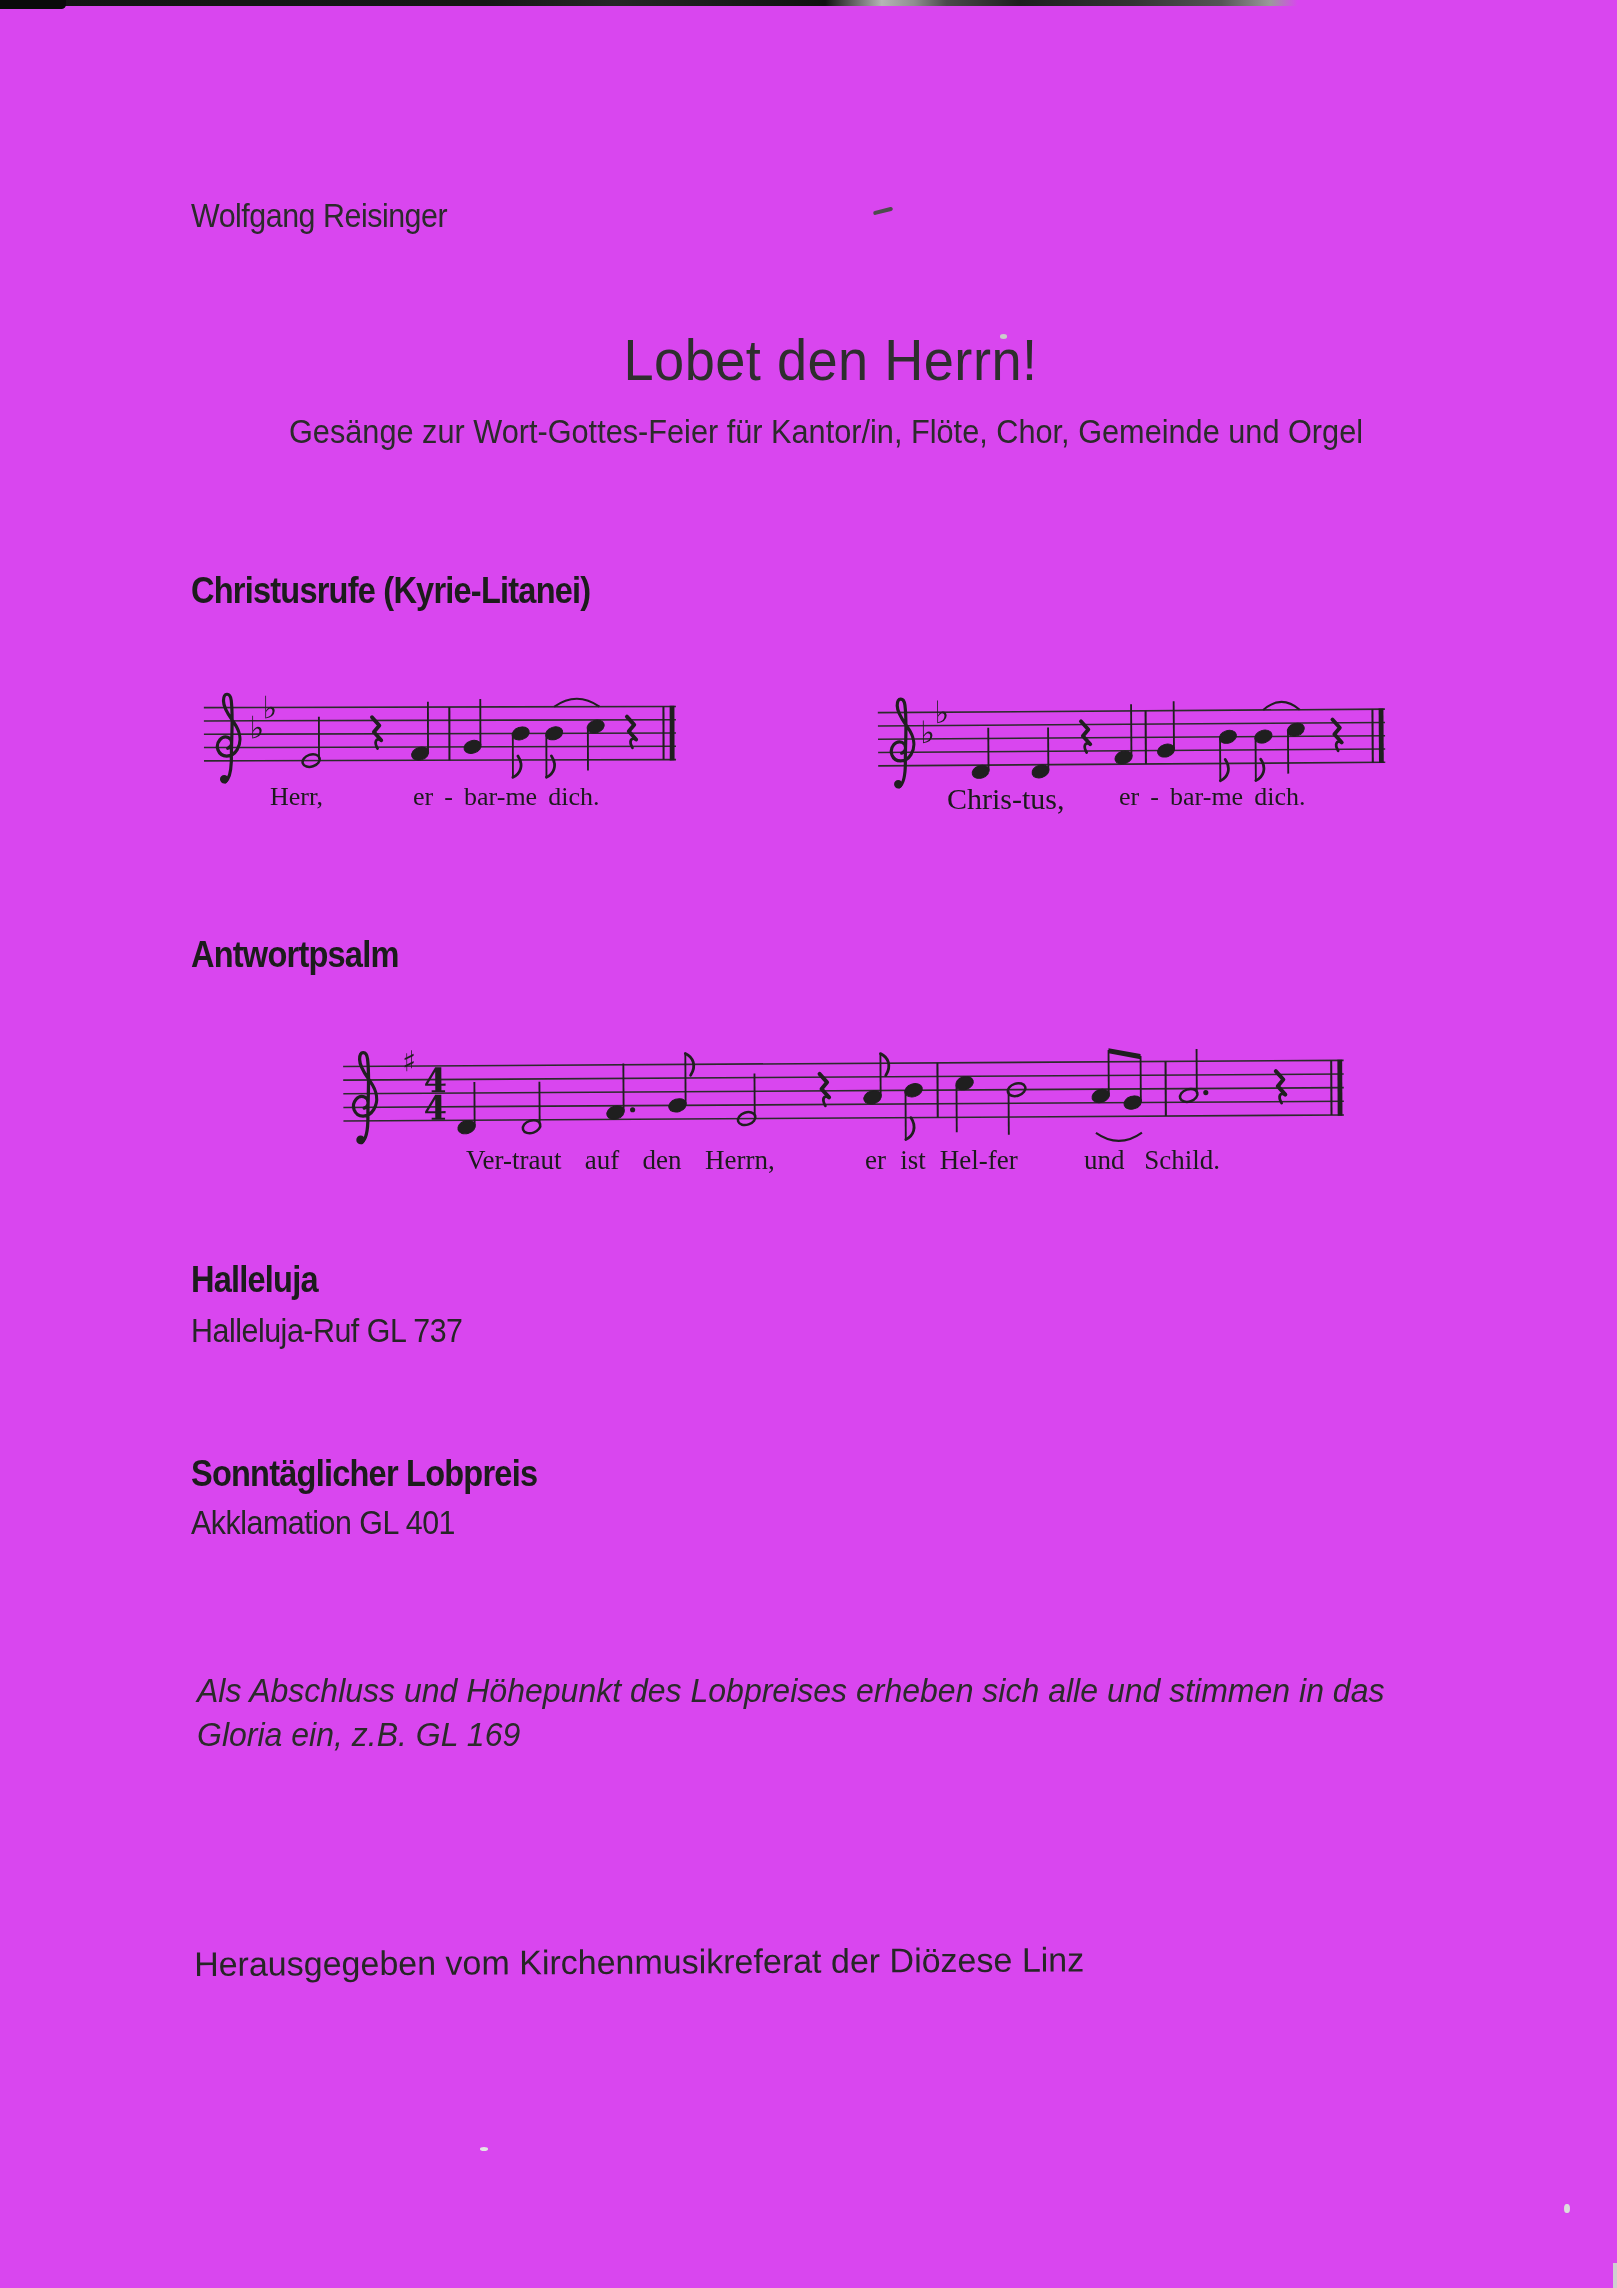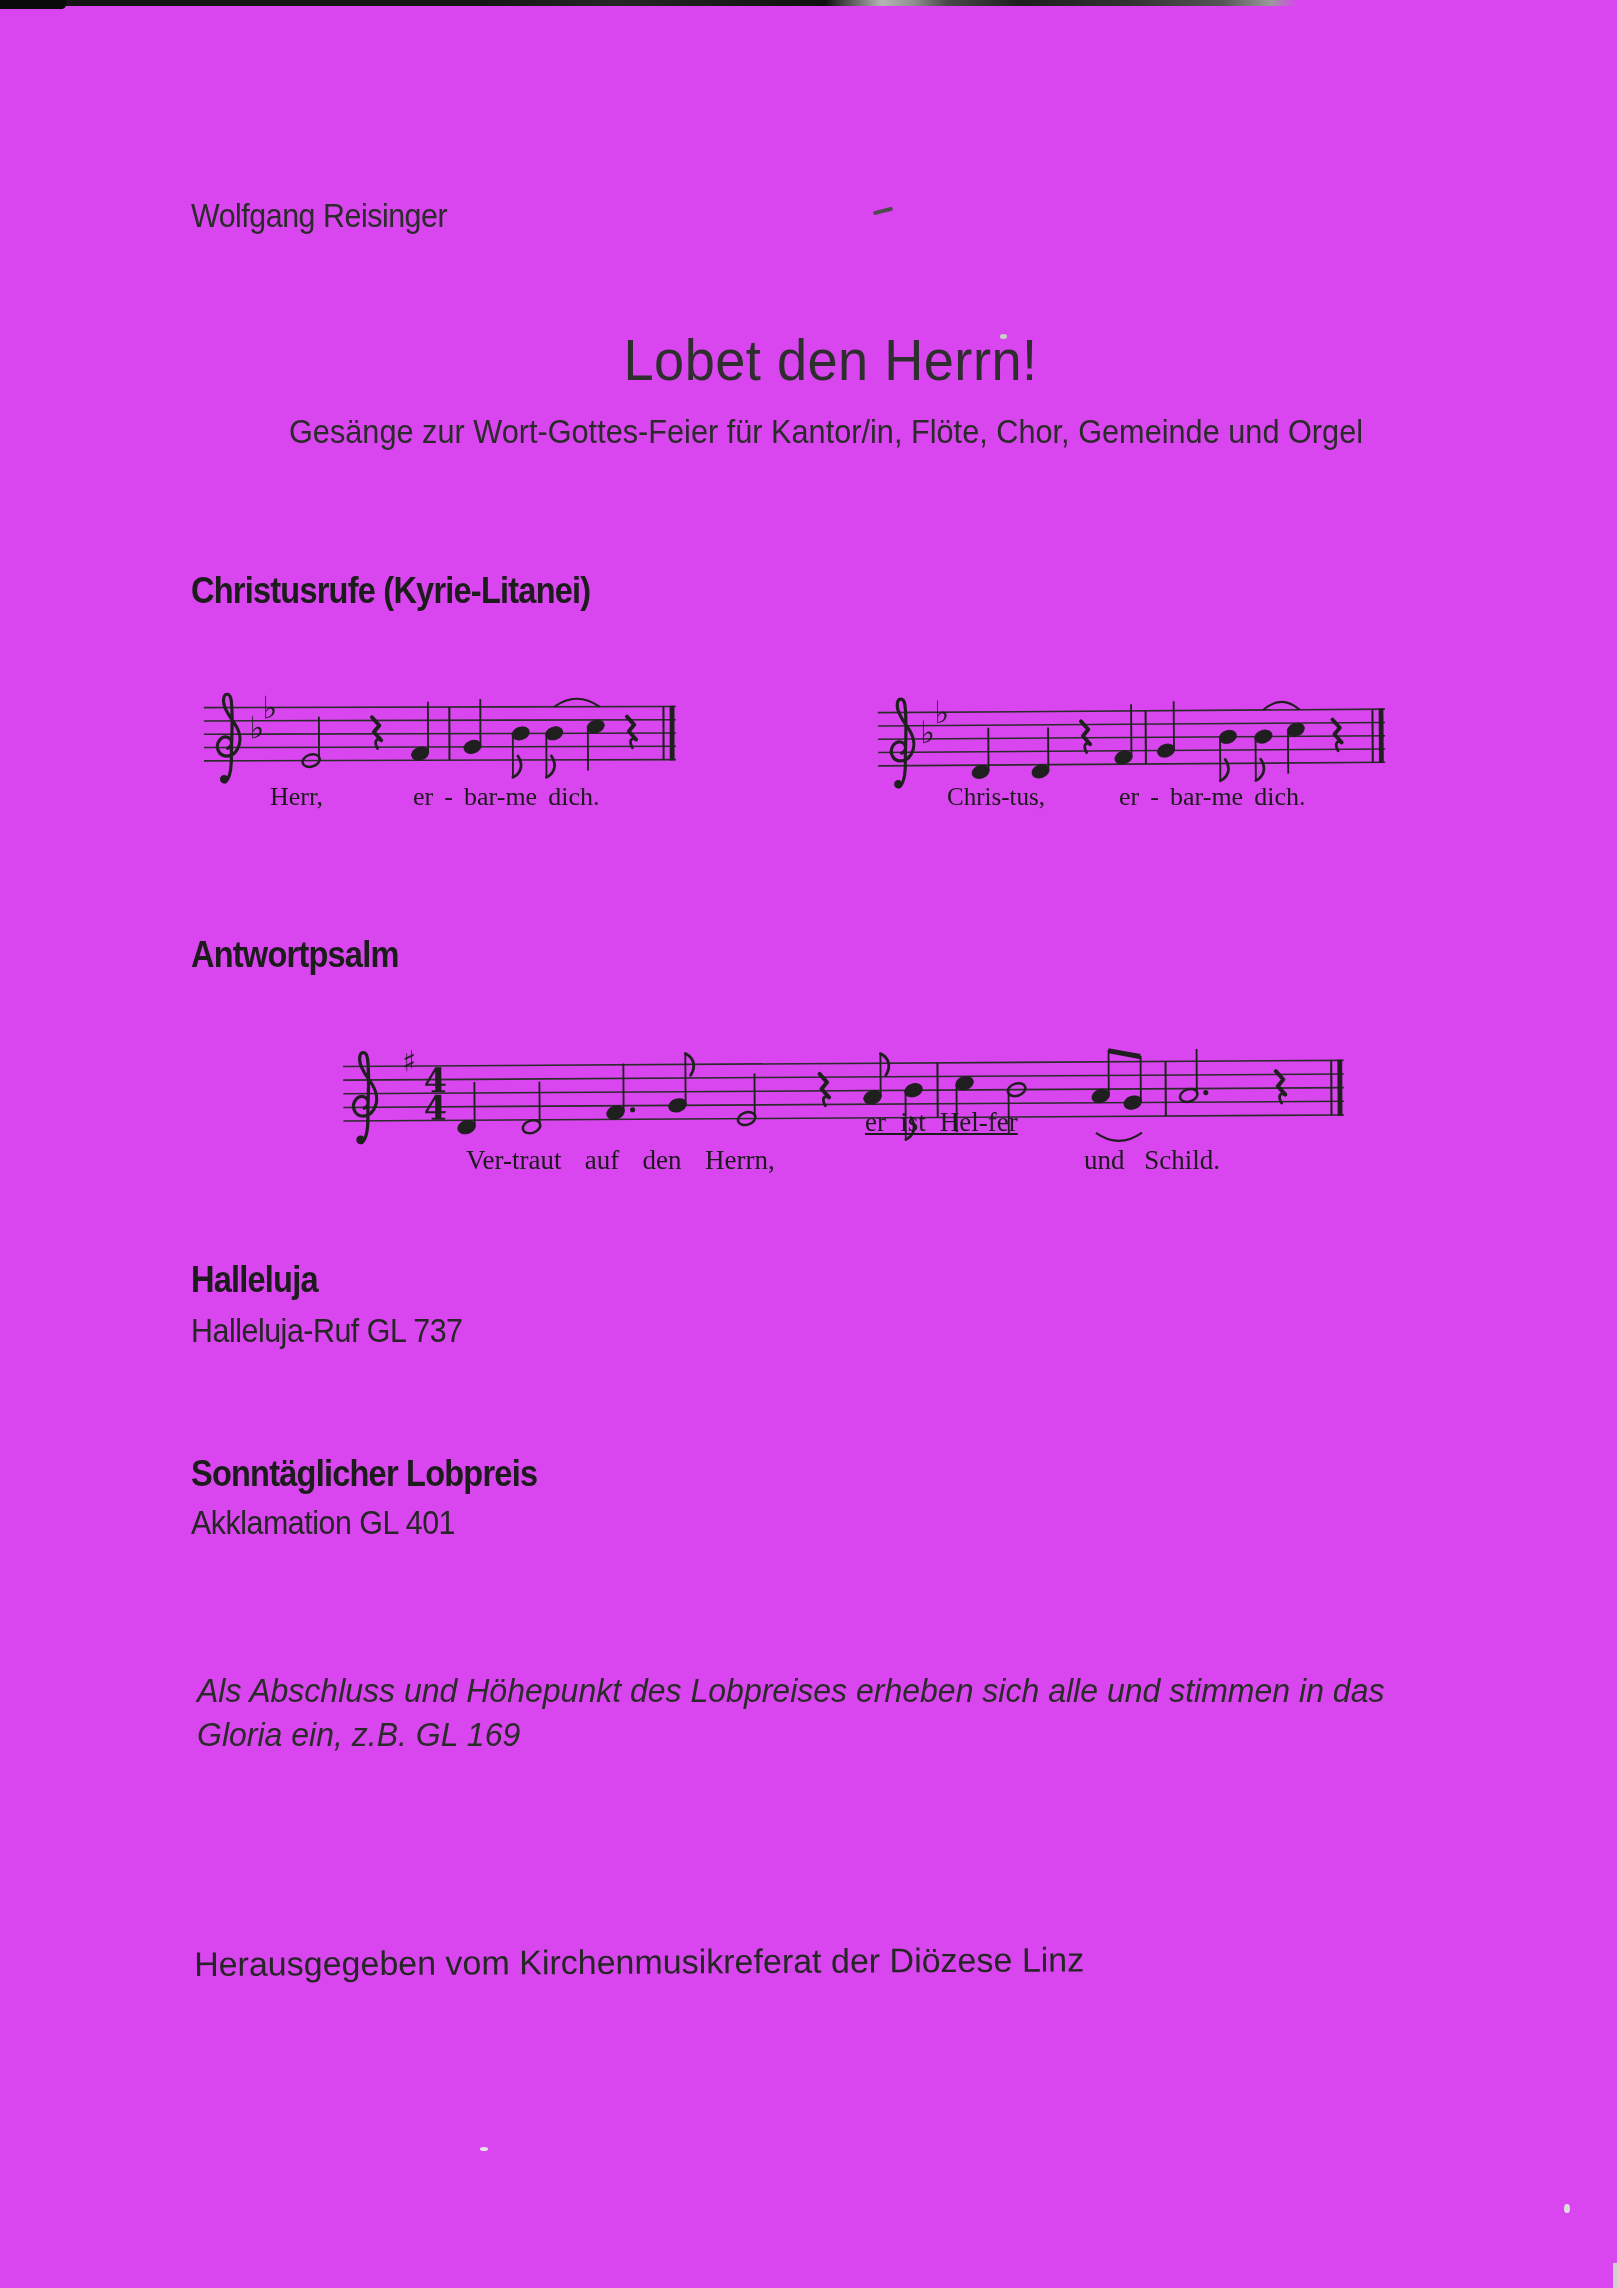--- a/index.html
+++ b/index.html
@@ -150,21 +150,21 @@
         <ellipse cx="452.376" cy="21.6" rx="9.504000000000001" ry="6.768" transform="rotate(-18 452.376 21.6)" fill="#1f1f1f" stroke="#1f1f1f" stroke-width="1"></ellipse>
         <line x1="443.87199999999996" y1="23.1" x2="443.87199999999996" y2="69.12" stroke="#1f1f1f" stroke-width="2"></line>
         <path d="M 417.24 -5.329070518200751e-15 Q 437.004 -17.28000000000001 456.768 -5.329070518200751e-15" stroke="#1f1f1f" stroke-width="2.2" fill="none"></path>
         <g transform="translate(494.1,0) scale(0.993103448275862)">
           <path d="M -2 11 L 6 20 L 0 27 L 8 36" stroke="#1f1f1f" stroke-width="4.2" fill="none" stroke-linecap="round" stroke-linejoin="round"></path>
           <path d="M 8 36 C 2 33 0 38 4 45" stroke="#1f1f1f" stroke-width="3" fill="none" stroke-linecap="round"></path>
         </g>
         <line x1="535.5" y1="0" x2="535.5" y2="57.6" stroke="#1f1f1f" stroke-width="2.2"></line>
         <rect x="542.2" y="-0.8" width="5.2" height="59.2" fill="#1f1f1f"></rect>
       </svg>
-      <span class="lyric" style="left: 947px; top: 784px; font-size: 25px; word-spacing: 1.8px;">Chris-tus,</span>
+      <span class="lyric" style="left: 947px; top: 784px; font-size: 30px; word-spacing: 1.8px;">Chris-tus,</span>
       <span class="lyric" style="left: 1119px; top: 784px; font-size: 26px; word-spacing: 4.6px;">er - bar-me dich.</span>
       <svg class="staff-svg" width="1014" height="180" viewBox="-2 -58 1099 195.2" style="left: 341px; top: 1013px; transform: rotate(-0.35deg); transform-origin: 0px 54px;">
         <line x1="0" y1="0" x2="1085" y2="0" stroke="#2b2b2b" stroke-width="1.7"></line>
         <line x1="0" y1="14.8" x2="1085" y2="14.8" stroke="#2b2b2b" stroke-width="1.7"></line>
         <line x1="0" y1="29.6" x2="1085" y2="29.6" stroke="#2b2b2b" stroke-width="1.7"></line>
         <line x1="0" y1="44.400000000000006" x2="1085" y2="44.400000000000006" stroke="#2b2b2b" stroke-width="1.7"></line>
         <line x1="0" y1="59.2" x2="1085" y2="59.2" stroke="#2b2b2b" stroke-width="1.7"></line>
         <g transform="translate(7.595,0) scale(1.1472868217054264)">
           <path d="M 10.5 72 C 15 69 16.5 60 16.5 48 C 16.5 30 18.5 10 16.5 -7 C 15.5 -15 9 -15 9 -6.5 C 9 1 15 8.5 19 14.5 C 25 23 27 33 22 41 C 17 49 6.5 49 3.5 41 C 1 33.5 7.5 26.5 13.5 29 C 18 31 18 38 13 39.5" stroke="#1f1f1f" stroke-width="3.1" fill="none" stroke-linecap="round"></path>
           <circle cx="9.5" cy="69.5" r="4.1" fill="#1f1f1f"></circle>
@@ -210,17 +210,17 @@
         <circle cx="935.3249999999999" cy="34.04" r="2.8" fill="#1f1f1f"></circle>
         <line x1="925.593" y1="35.5" x2="925.593" y2="-13.32" stroke="#1f1f1f" stroke-width="2"></line>
         <g transform="translate(1013.3900000000001,0) scale(1.0206896551724138)">
           <path d="M -2 11 L 6 20 L 0 27 L 8 36" stroke="#1f1f1f" stroke-width="4.2" fill="none" stroke-linecap="round" stroke-linejoin="round"></path>
           <path d="M 8 36 C 2 33 0 38 4 45" stroke="#1f1f1f" stroke-width="3" fill="none" stroke-linecap="round"></path>
         </g>
         <line x1="1071.5" y1="0" x2="1071.5" y2="59.2" stroke="#1f1f1f" stroke-width="2.2"></line>
         <rect x="1078.2" y="-0.8" width="5.2" height="60.800000000000004" fill="#1f1f1f"></rect>
       </svg>
       <span class="lyric" style="left: 466px; top: 1147px; font-size: 27px; word-spacing: 16.6px;">Ver-traut auf den Herrn,</span>
-      <span class="lyric" style="left: 865px; top: 1109px; font-size: 27px; word-spacing: 7.4px; text-decoration: underline;">er ist Hel-fer</span>
+      <span class="lyric" style="left: 865px; top: 1147px; font-size: 27px; word-spacing: 7.4px;">er ist Hel-fer</span>
       <span class="lyric" style="left: 1084px; top: 1147px; font-size: 27px; word-spacing: 13px;">und Schild.</span>
     </div>
 </div>
 
 
 </body></html>

